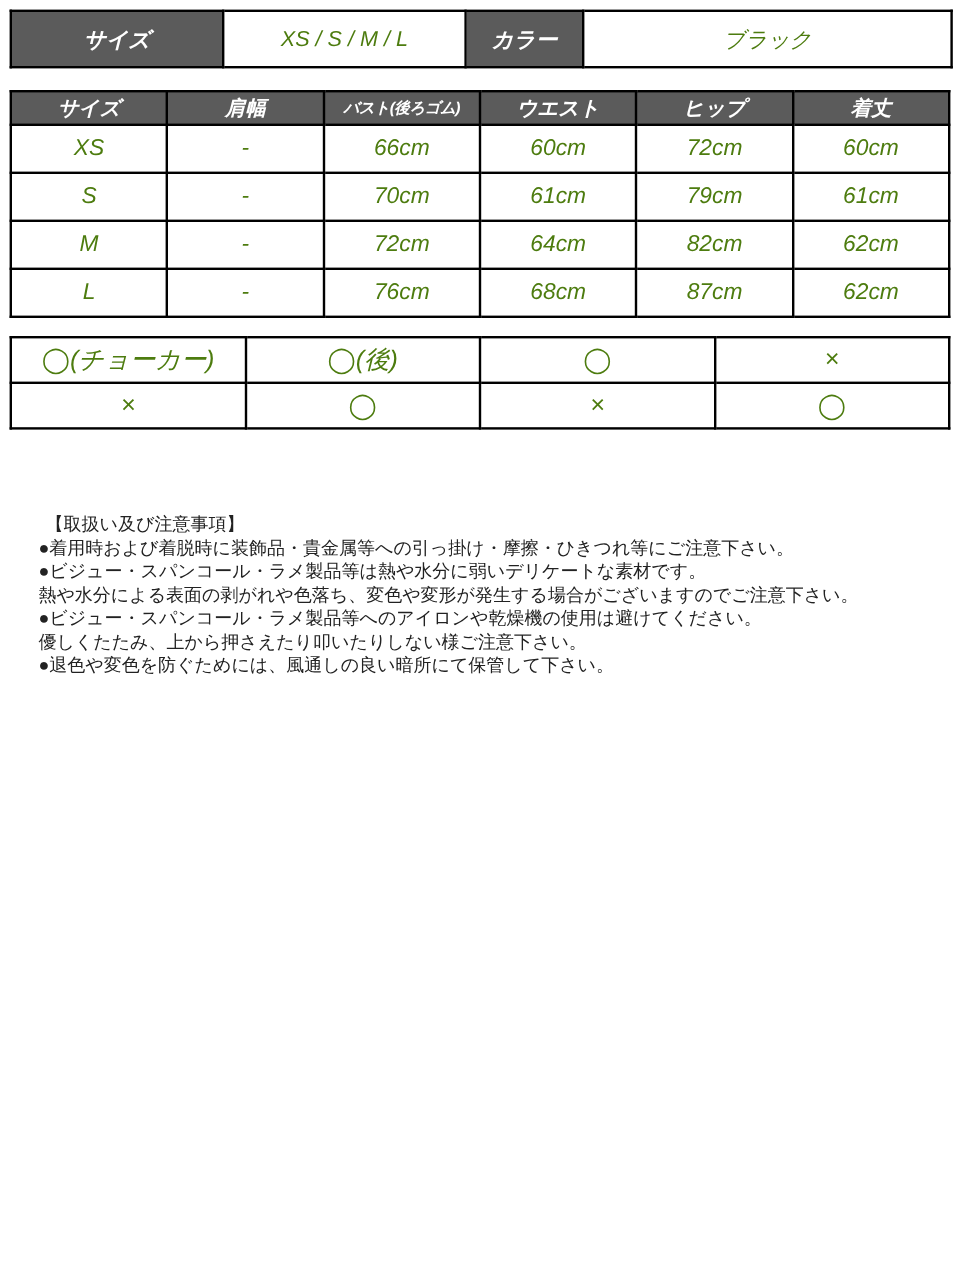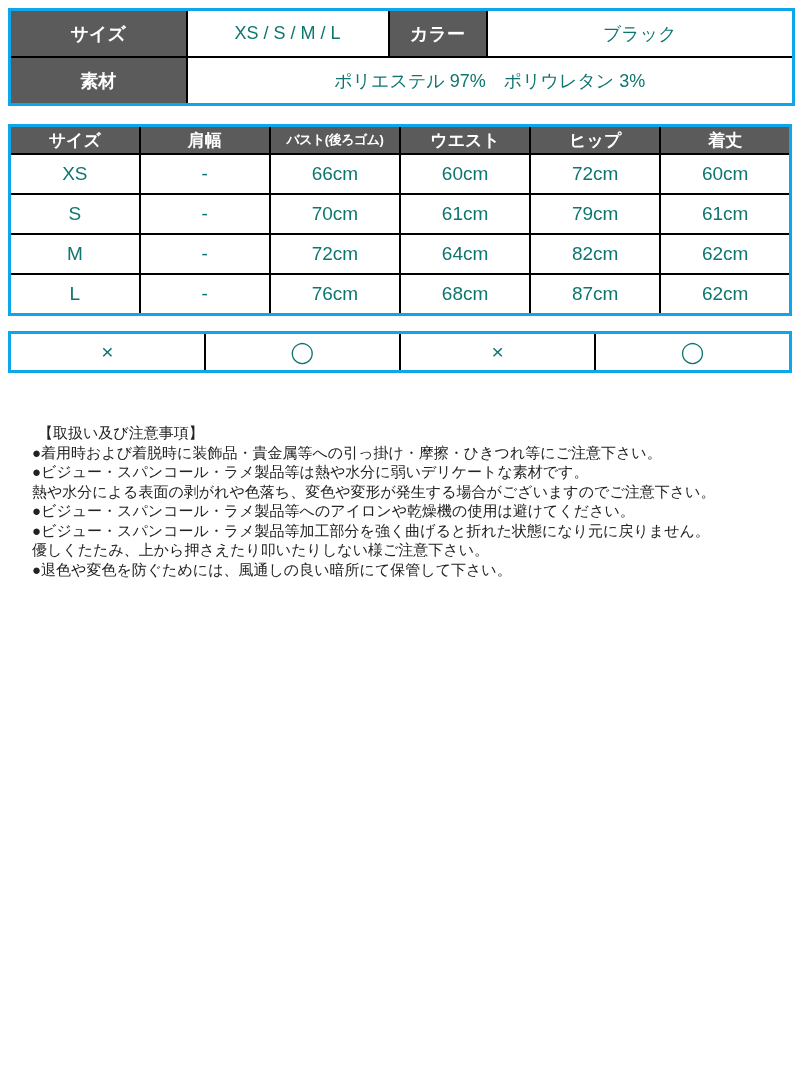--- a/index.html
+++ b/index.html
@@ -14,27 +14,28 @@
     height: 1067px;
     background: #ffffff;
     box-sizing: border-box;
     padding: 8px;
     overflow: hidden;
   }
   table.t {
     border-collapse: collapse;
     width: 784px;
     table-layout: fixed;
-    border: 3px solid #0ea5e9;
+    border: 1px solid #0ea5e9;
+    font-style: italic;
   }
   table.t td {
     border: 2px solid #000;
     text-align: center;
     vertical-align: middle;
-    color: #0f766e;
+    color: #4d7c0f;
     padding: 0;
     overflow: hidden;
   }
   .hd {
     background: #5b5b5b;
     color: #ffffff !important;
     font-weight: bold;
   }
   
   .t1 { margin-bottom: 18px; }
@@ -42,27 +43,26 @@
   
   .t2 { margin-bottom: 15px; }
   .t2 td { height: 38px; font-size: 19px; }
   .t2 td.hd { height: 26px; font-size: 17px; }
   .t2 td.hd.small { font-size: 13px; letter-spacing: -0.5px; margin-top: 20px; }
   
   .t3 td.hd { height: 27px; font-size: 17px; }
   .t3 td.val { height: 36px; font-size: 21px; }
   
   .care {
-    margin-top: 51px;
+    margin-top: 70px;
     padding-left: 24px;
     font-size: 15px;
     line-height: 19.5px;
     color: #222222;
     white-space: nowrap;
-    font-family: Liberation Serif, serif;
   }
   .care-title { padding-left: 6px; }
 </style>
 </head>
 <body>
 
 <div class="page">
 
   <table class="t t1">
     <colgroup>
@@ -70,24 +70,20 @@
         <col style="width:202px">
         <col style="width:98px">
         <col style="width:307px">
     </colgroup>
     <tbody>
         <tr>
       <td class="hd">サイズ</td>
       <td>XS / S / M / L</td>
       <td class="hd">カラー</td>
       <td>ブラック</td>
-    </tr>
-    <tr>
-      <td class="hd">素材</td>
-      <td colspan="3">ポリエステル 97%　ポリウレタン 3%</td>
     </tr>
   </tbody>
     </table>
 
   <table class="t t2">
     <tbody>
         <tr>
       <td class="hd">サイズ</td>
       <td class="hd">肩幅</td>
       <td class="hd small">バスト(後ろゴム)</td>
@@ -126,32 +122,37 @@
       <td>68cm</td>
       <td>87cm</td>
       <td>62cm</td>
     </tr>
   </tbody>
     </table>
 
   <table class="t t3">
     <tbody>
     <tr>
+      <td class="val">◯(チョーカー)</td>
+      <td class="val">◯(後)</td>
+      <td class="val">◯</td>
+      <td class="val">×</td>
+    </tr>
+    <tr>
       <td class="val">×</td>
       <td class="val">◯</td>
       <td class="val">×</td>
       <td class="val">◯</td>
     </tr>
   </tbody>
     </table>
 
   <div class="care">
     <div class="care-title">【取扱い及び注意事項】</div>
     <div class="care-line">●着用時および着脱時に装飾品・貴金属等への引っ掛け・摩擦・ひきつれ等にご注意下さい。</div>
     <div class="care-line">●ビジュー・スパンコール・ラメ製品等は熱や水分に弱いデリケートな素材です。</div>
     <div class="care-line">熱や水分による表面の剥がれや色落ち、変色や変形が発生する場合がございますのでご注意下さい。</div>
     <div class="care-line">●ビジュー・スパンコール・ラメ製品等へのアイロンや乾燥機の使用は避けてください。</div>
-    <div class="care-line">●ビジュー・スパンコール・ラメ製品等加工部分を強く曲げると折れた状態になり元に戻りません。</div>
     <div class="care-line">優しくたたみ、上から押さえたり叩いたりしない様ご注意下さい。</div>
     <div class="care-line">●退色や変色を防ぐためには、風通しの良い暗所にて保管して下さい。</div>
   </div>
 
 </div>
 
 </body></html>

